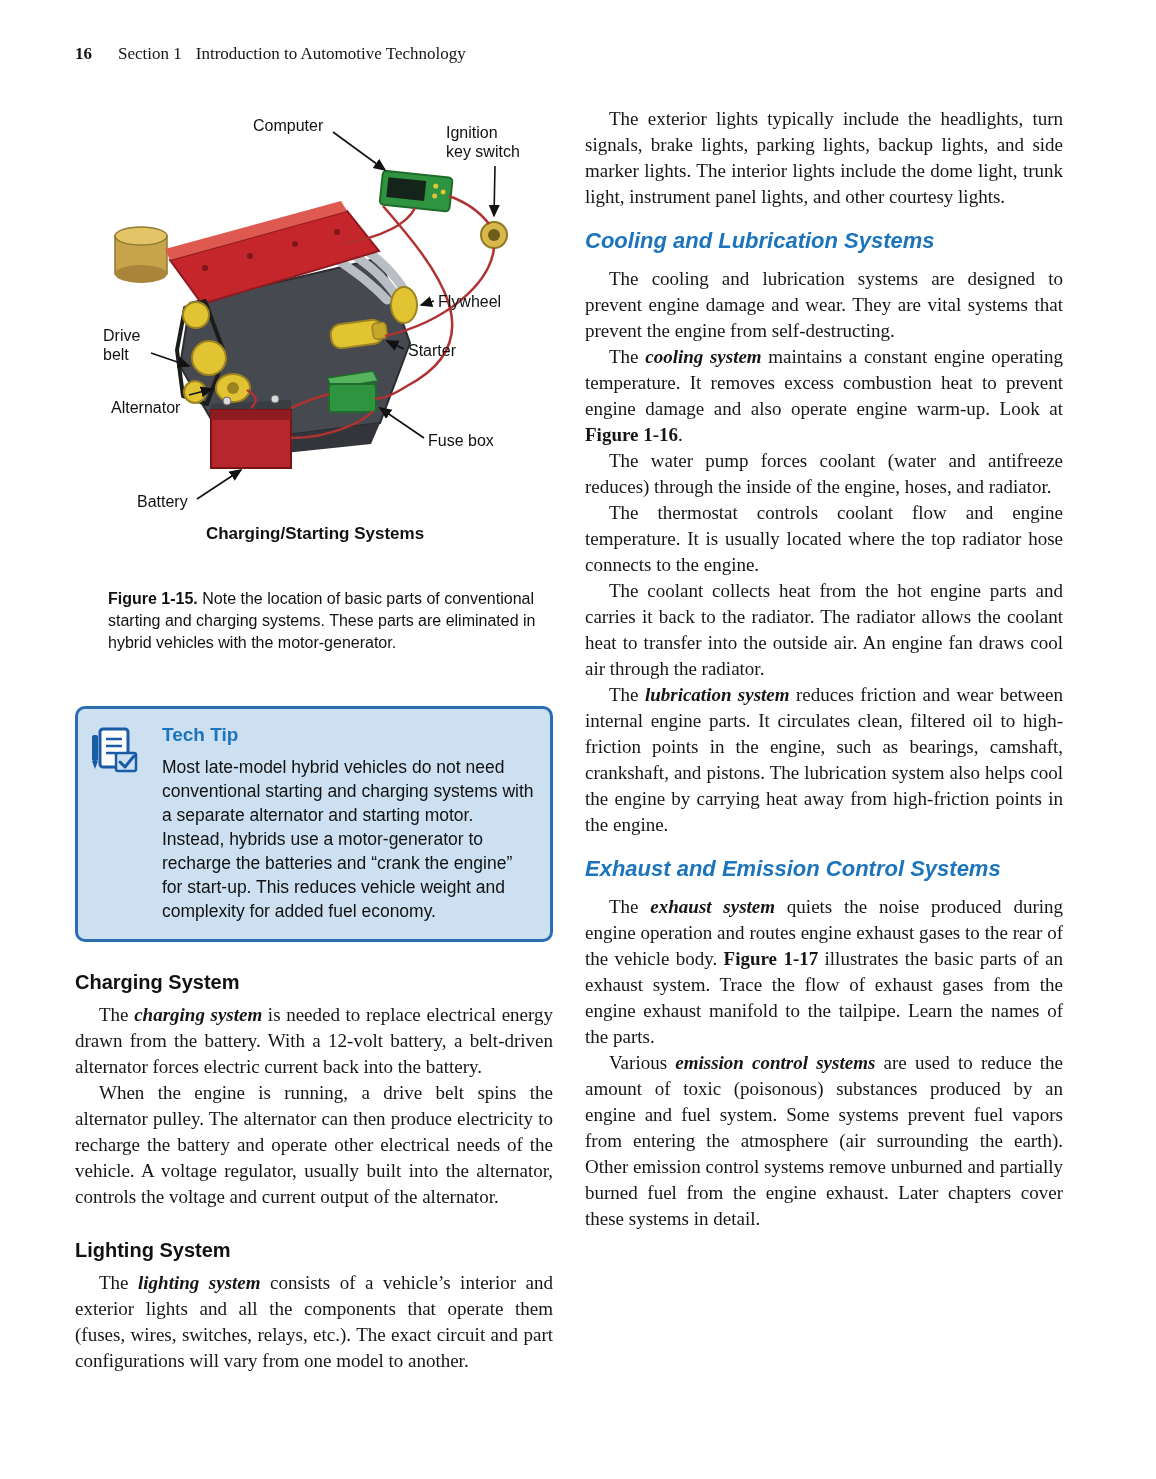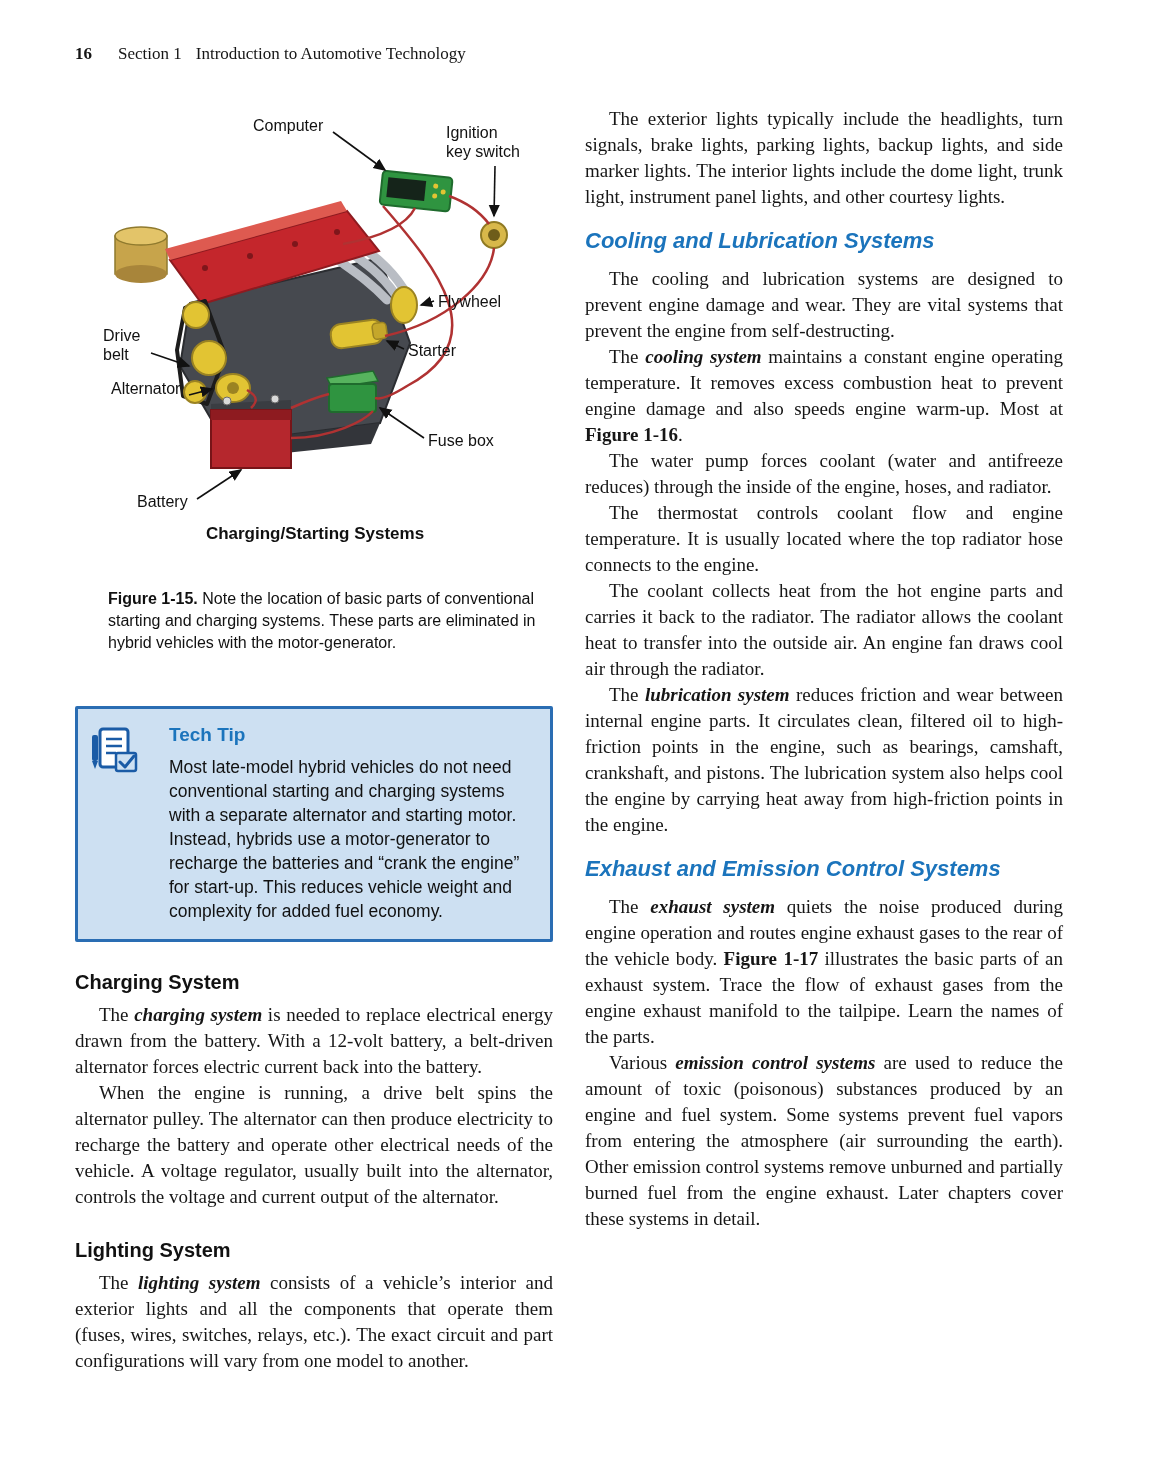--- a/index.html
+++ b/index.html
@@ -42,21 +42,21 @@
     position:absolute;left:0;top:416px;width:100%;text-align:center;
     font:700 17px/20px "Liberation Sans",sans-serif;color:#111;
   }
   .fig-caption{
     margin-top:22px;font:16px/22px "Liberation Sans",sans-serif;color:#111;text-align:left;margin-left:33px;
   }
 
   
   .tip-box{
     margin-top:52px;border:3px solid var(--tip-border);background:var(--tip-bg);
-    border-radius:2px;padding:14px 14px 16px 29px;position:relative;box-sizing:border-box;width:478px;
+    border-radius:10px;padding:14px 14px 16px 22px;position:relative;box-sizing:border-box;width:478px;
   }
   .tip-icon{position:absolute;left:8px;top:16px;}
   .tip-title{font:700 19px/24px "Liberation Sans",sans-serif;color:var(--heading-blue);margin:0 0 2px 62px;}
   .tip-body{font:17.5px/24px "Liberation Sans",sans-serif;color:#111;margin:8px 0 0 62px;text-align:left;}
 </style>
 </head>
 <body>
 
 <div class="page-header">
   <span class="page-num">16</span>
@@ -167,21 +167,21 @@
       </g>
     </svg>
 
     <div class="fig-label" style="left:178px;top:8px;">Computer</div>
     <div class="fig-label" style="left:363px;top:15px;margin-left:8px;">Ignition
 key switch</div>
     <div class="fig-label" style="left:363px;top:184px;">Flywheel</div>
     <div class="fig-label" style="left:333px;top:233px;">Starter</div>
     <div class="fig-label" style="left:28px;top:218px;">Drive
 belt</div>
-    <div class="fig-label" style="left:36px;top:271px;">Alternator</div>
+    <div class="fig-label" style="left:36px;top:290px;">Alternator</div>
     <div class="fig-label" style="left:353px;top:323px;">Fuse box</div>
     <div class="fig-label" style="left:62px;top:384px;">Battery</div>
 
     <div class="fig-title">Charging/Starting Systems</div>
   </div>
 
   <div class="fig-caption"><span style="font-weight: 700;">Figure 1-15.</span><span> Note the location of basic parts of conventional starting and charging systems. These parts are eliminated in hybrid vehicles with the motor-generator.</span></div>
 
   <div class="tip-box">
     <svg class="tip-icon" width="56" height="52" viewBox="0 0 56 52">
@@ -204,21 +204,21 @@
 
   <div class="sub-heading">Lighting System</div>
   <p class="body-p"><span>The </span><span style="font-weight: 700; font-style: italic;">lighting system</span><span> consists of a vehicle’s interior and exterior lights and all the components that operate them (fuses, wires, switches, relays, etc.). The exact circuit and part configurations will vary from one model to another.</span></p>
 </div>
 
 <div class="col-right">
   <p class="body-p">The exterior lights typically include the headlights, turn signals, brake lights, parking lights, backup lights, and side marker lights. The interior lights include the dome light, trunk light, instrument panel lights, and other courtesy lights.</p>
 
   <div class="section-heading">Cooling and Lubrication Systems</div>
   <p class="body-p">The cooling and lubrication systems are designed to prevent engine damage and wear. They are vital systems that prevent the engine from self-destructing.</p>
-  <p class="body-p"><span>The </span><span style="font-weight: 700; font-style: italic;">cooling system</span><span> maintains a constant engine operating temperature. It removes excess combustion heat to prevent engine damage and also speeds engine warm-up. Most at </span><span style="font-weight: 700;">Figure 1-16</span><span>.</span></p>
+  <p class="body-p"><span>The </span><span style="font-weight: 700; font-style: italic;">cooling system</span><span> maintains a constant engine operating temperature. It removes excess combustion heat to prevent engine damage and also operate engine warm-up. Look at </span><span style="font-weight: 700;">Figure 1-16</span><span>.</span></p>
   <p class="body-p">The water pump forces coolant (water and antifreeze reduces) through the inside of the engine, hoses, and radiator.</p>
   <p class="body-p">The thermostat controls coolant flow and engine temperature. It is usually located where the top radiator hose connects to the engine.</p>
   <p class="body-p">The coolant collects heat from the hot engine parts and carries it back to the radiator. The radiator allows the coolant heat to transfer into the outside air. An engine fan draws cool air through the radiator.</p>
   <p class="body-p"><span>The </span><span style="font-weight: 700; font-style: italic;">lubrication system</span><span> reduces friction and wear between internal engine parts. It circulates clean, filtered oil to high-friction points in the engine, such as bearings, camshaft, crankshaft, and pistons. The lubrication system also helps cool the engine by carrying heat away from high-friction points in the engine.</span></p>
 
   <div class="section-heading">Exhaust and Emission Control Systems</div>
   <p class="body-p"><span>The </span><span style="font-weight: 700; font-style: italic;">exhaust system</span><span> quiets the noise produced during engine operation and routes engine exhaust gases to the rear of the vehicle body. </span><span style="font-weight: 700;">Figure 1-17</span><span> illustrates the basic parts of an exhaust system. Trace the flow of exhaust gases from the engine exhaust manifold to the tailpipe. Learn the names of the parts.</span></p>
   <p class="body-p"><span>Various </span><span style="font-weight: 700; font-style: italic;">emission control systems</span><span> are used to reduce the amount of toxic (poisonous) substances produced by an engine and fuel system. Some systems prevent fuel vapors from entering the atmosphere (air surrounding the earth). Other emission control systems remove unburned and partially burned fuel from the engine exhaust. Later chapters cover these systems in detail.</span></p>
 </div>
 

